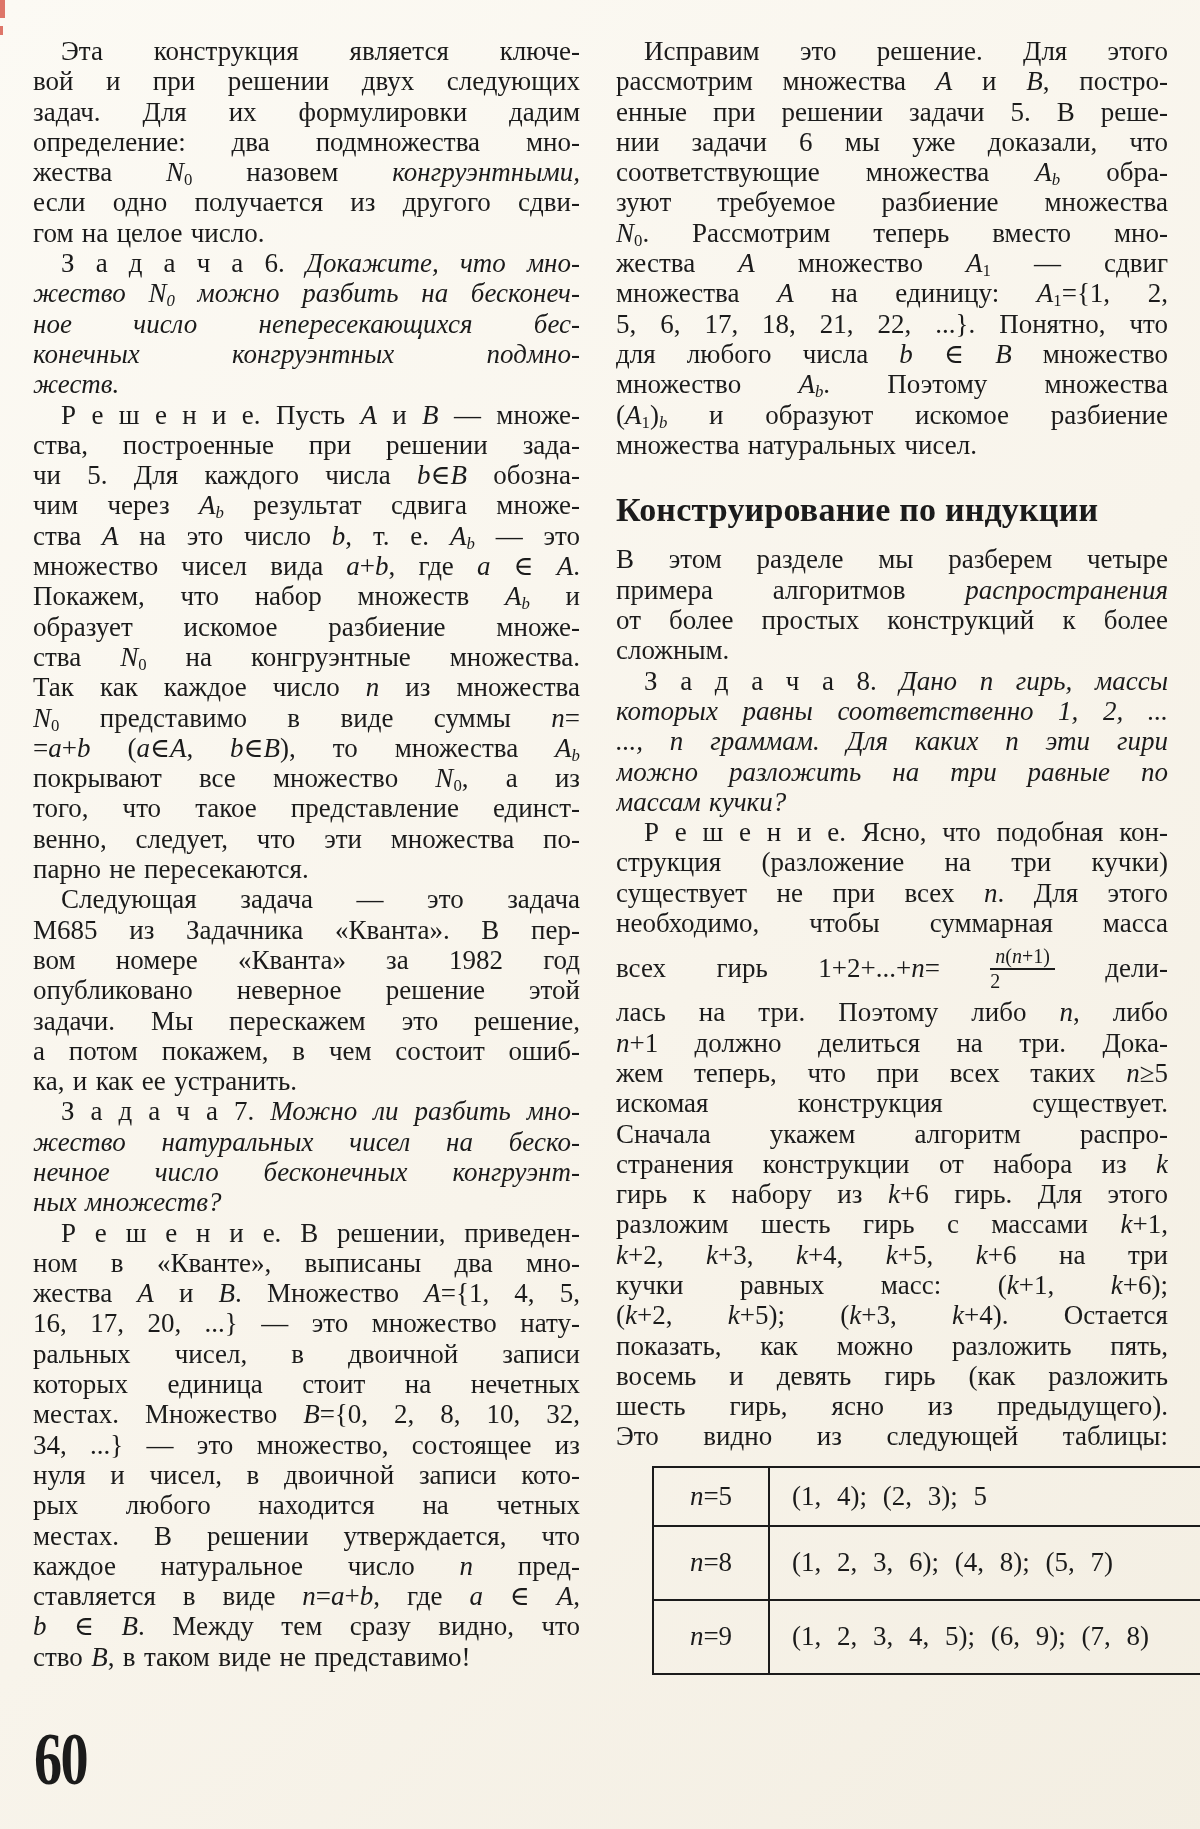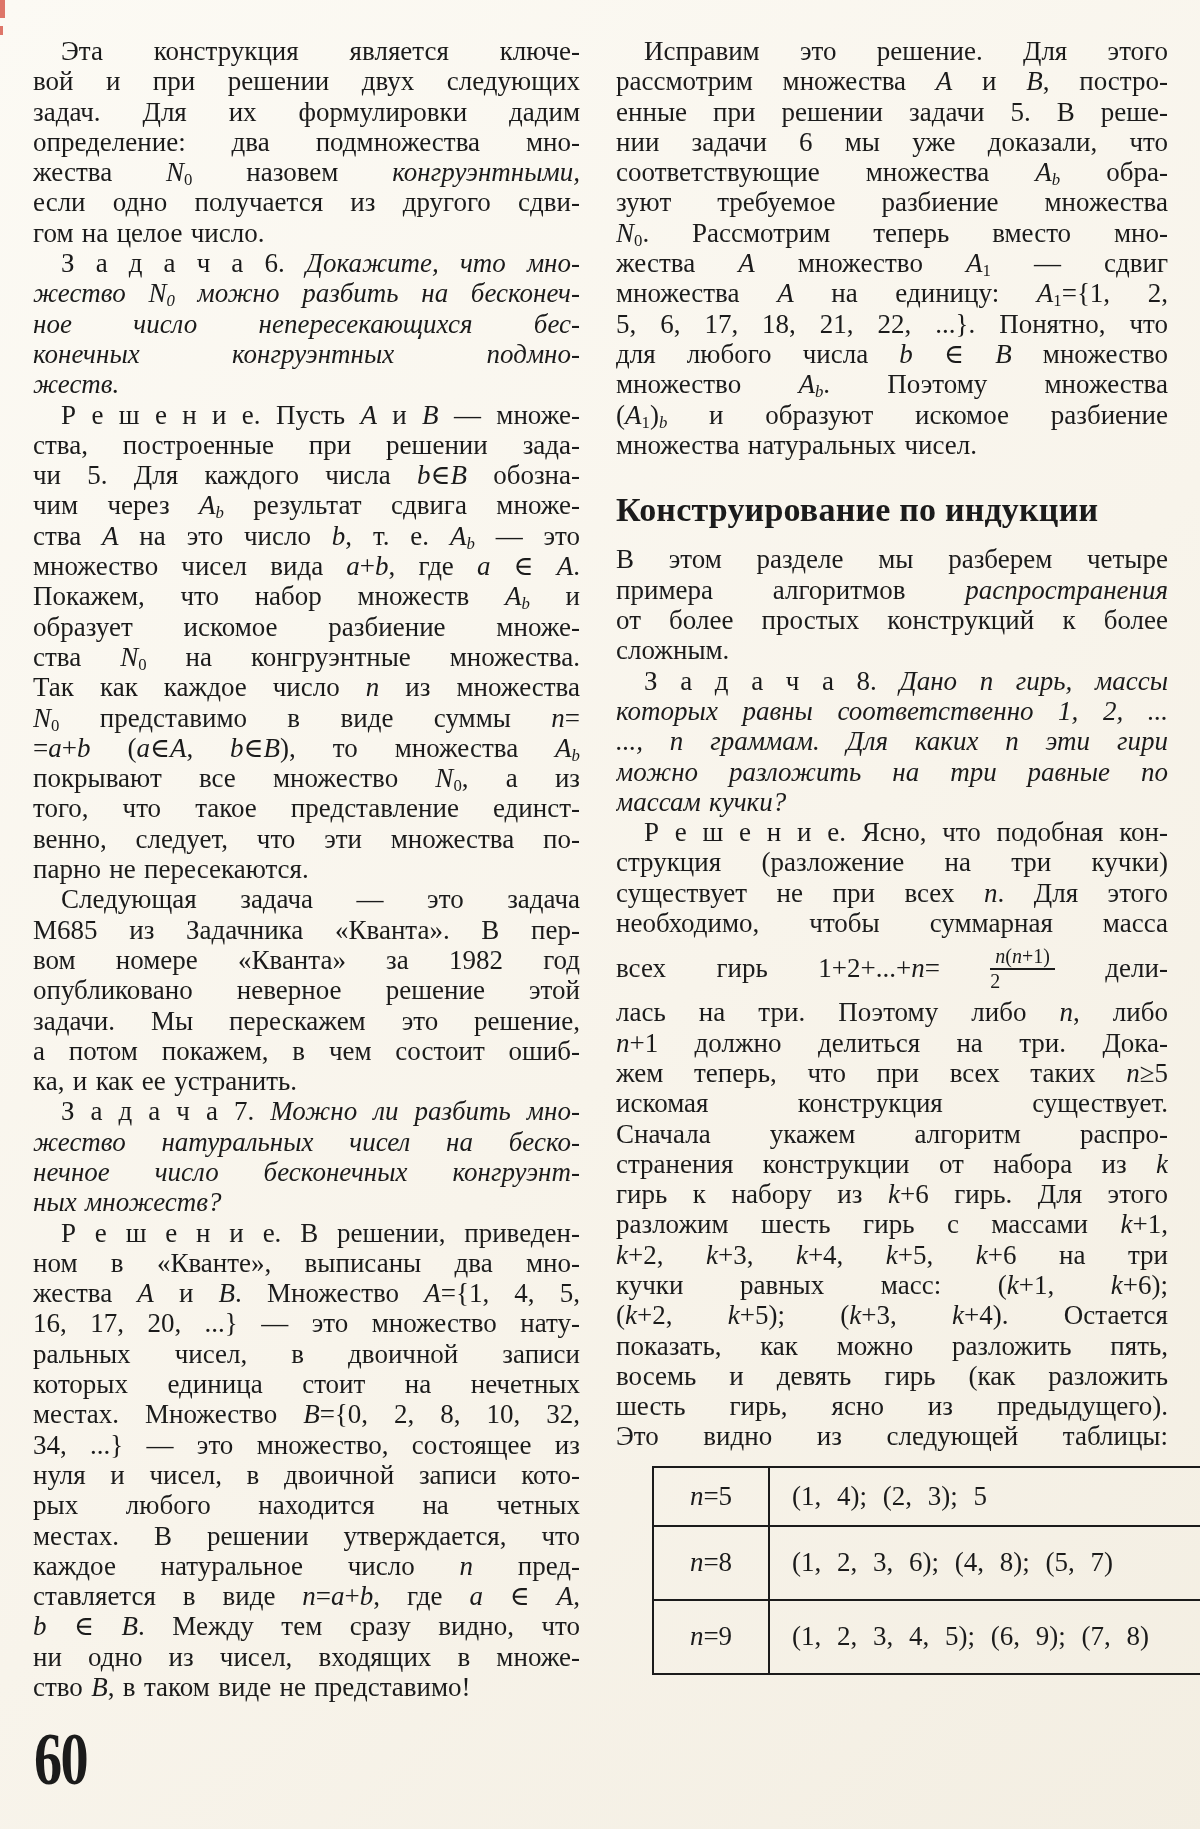--- a/index.html
+++ b/index.html
@@ -116,21 +116,20 @@
         <div class="ln"><span>ральных чисел, в двоичной записи</span></div>
         <div class="ln"><span>которых единица стоит на нечетных</span></div>
         <div class="ln"><span>местах. Множество </span><span class="it">B</span><span>={0, 2, 8, 10, 32,</span></div>
         <div class="ln"><span>34, ...} — это множество, состоящее из</span></div>
         <div class="ln"><span>нуля и чисел, в двоичной записи кото-</span></div>
         <div class="ln"><span>рых любого находится на четных</span></div>
         <div class="ln"><span>местах. В решении утверждается, что</span></div>
         <div class="ln"><span>каждое натуральное число </span><span class="it">n</span><span> пред-</span></div>
         <div class="ln"><span>ставляется в виде </span><span class="it">n</span><span>=</span><span class="it">a</span><span>+</span><span class="it">b</span><span>, где </span><span class="it">a</span><span> ∈ </span><span class="it">A</span><span>,</span></div>
         <div class="ln"><span class="it">b</span><span> ∈ </span><span class="it">B</span><span>. Между тем сразу видно, что</span></div>
-        <div class="ln"><span>ни одно из чисел, входящих в множе-</span></div>
         <div class="ln end"><span>ство </span><span class="it">B</span><span>, в таком виде не представимо!</span></div>
       </div>
     </div>
 
   <div id="col-right" class="col">
 
   <div class="para">
         <div class="ln ind"><span>Исправим это решение. Для этого</span></div>
         <div class="ln"><span>рассмотрим множества </span><span class="it">A</span><span> и </span><span class="it">B</span><span>, постро-</span></div>
         <div class="ln"><span>енные при решении задачи 5. В реше-</span></div>

